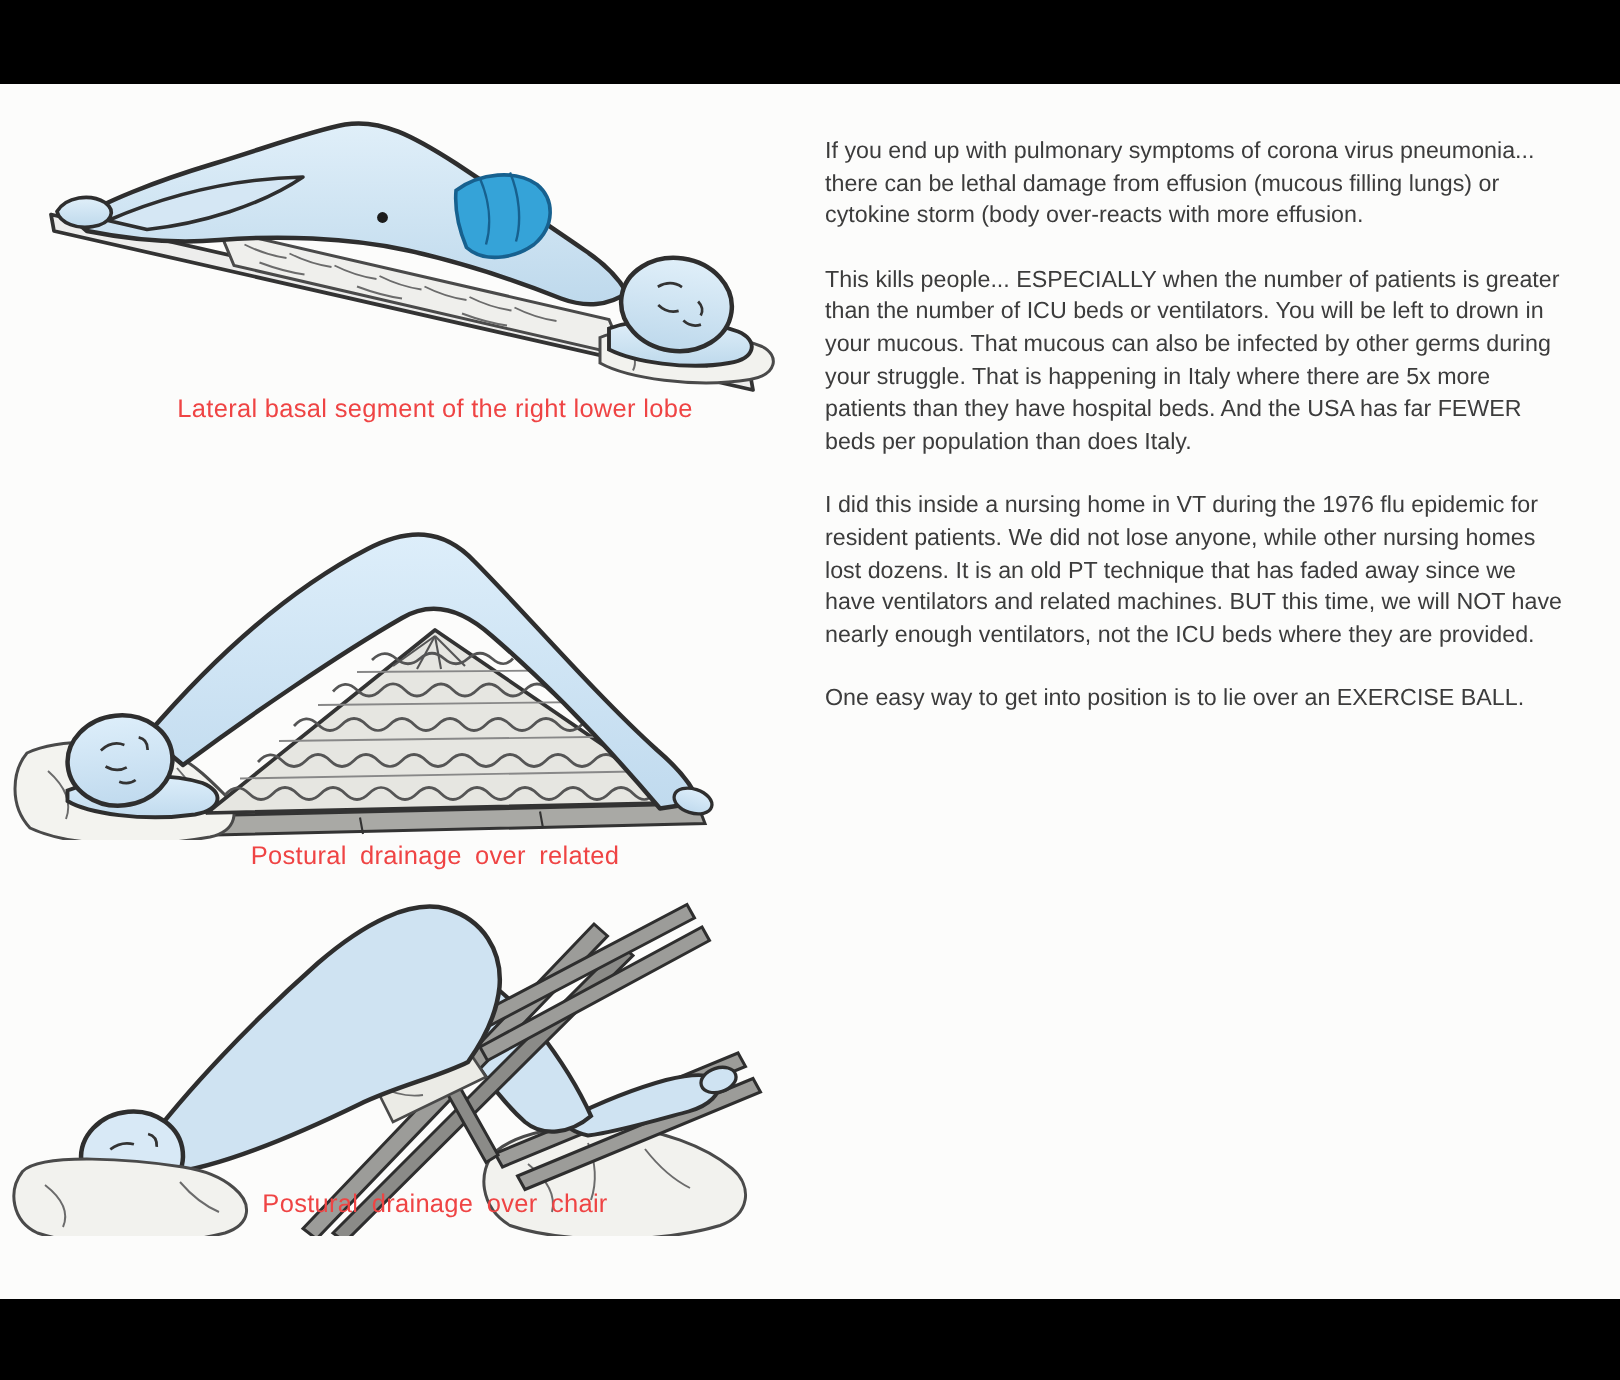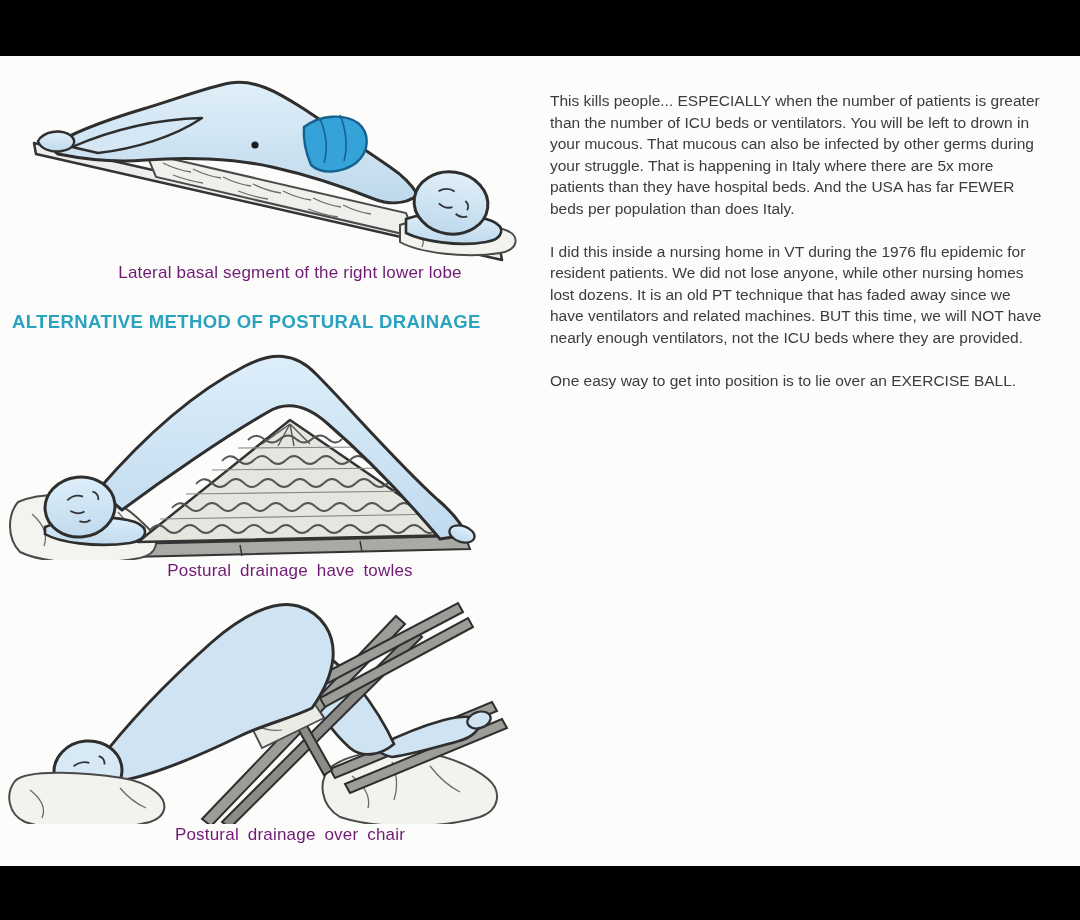--- a/index.html
+++ b/index.html
@@ -9,26 +9,26 @@
   }
   .letterbox{position:absolute;left:0;width:1080px;background:#000;}
   .letterbox.top{top:0;height:56px;}
   .letterbox.bottom{top:866px;height:54px;}
 
   .fig{position:absolute;}
   .fig svg{display:block;}
 
   .caption{
     position:absolute;left:20px;width:540px;text-align:center;
-    font-size:17px;color:#701a75;letter-spacing:0.2px;
+    font-size:17px;color:#ef4444;letter-spacing:0.2px;
   }
   .caption.wide{word-spacing:4px;}
   .cap1{top:263px;}
   .cap2{top:561px;}
-  .cap3{top:825px;}
+  .cap3{top:793px;}
 
   .alt-heading{
     position:absolute;left:12px;top:311px;width:520px;
     font-size:18.5px;font-weight:bold;color:#2aa3c0;letter-spacing:0.4px;
   }
 
   .article{
     position:absolute;left:550px;top:90px;width:494px;
     font-size:15.5px;line-height:21.6px;color:#3c3c3c;
   }
@@ -93,21 +93,20 @@
       <path d="M398,162 C420,154 458,154 484,164 C498,170 496,182 478,185 C450,190 414,184 398,176 Z" fill="url(#bodyGrad1)" stroke="#2e2e2e" stroke-width="2.6"></path>
 
       <g transform="translate(443,146) rotate(8)">
         <ellipse cx="0" cy="0" rx="37" ry="31" fill="url(#bodyGrad1)" stroke="#2e2e2e" stroke-width="3"></ellipse>
         <path d="M-14,-10 q8,-6 16,-2 M-12,2 q7,5 14,2 M6,10 q6,4 12,1 M14,-4 q5,4 3,9" stroke="#333" stroke-width="1.8" fill="none"></path>
       </g>
     </svg>
   </div>
   <div class="caption cap1">Lateral basal segment of the right lower lobe</div>
 
-  <div class="alt-heading">ALTERNATIVE METHOD OF POSTURAL DRAINAGE</div>
 
   <div class="fig" style="left:0px;top:342px;">
     <svg width="540" height="218" viewBox="0 0 540 218">
       <defs>
         <linearGradient id="bodyGrad2" x1="0" y1="0" x2="0" y2="1">
           <stop offset="0" stop-color="#ddeefa"></stop>
             <stop offset="1" stop-color="#c0daee"></stop>
         </linearGradient>
       </defs>
 
@@ -151,21 +150,21 @@
       <ellipse cx="462" cy="192" rx="13" ry="8" transform="rotate(18 462 192)" fill="url(#bodyGrad2)" stroke="#2e2e2e" stroke-width="2.2"></ellipse>
 
       <path d="M45,185 C70,175 110,172 135,180 C150,186 148,198 130,201 C95,206 58,200 45,192 Z" fill="url(#bodyGrad2)" stroke="#2e2e2e" stroke-width="2.6"></path>
 
       <g transform="translate(80,165) rotate(-6)">
         <ellipse cx="0" cy="0" rx="35" ry="30" fill="url(#bodyGrad2)" stroke="#2e2e2e" stroke-width="3"></ellipse>
         <path d="M-12,-8 q8,-6 16,-2 M-10,3 q7,5 14,2 M-2,14 q6,3 11,0 M14,-14 q6,2 5,9" stroke="#333" stroke-width="1.8" fill="none"></path>
       </g>
     </svg>
   </div>
-  <div class="caption cap2 wide">Postural drainage have towles</div>
+  <div class="caption cap2 wide">Postural drainage over related</div>
 
   <div class="fig" style="left:0px;top:586px;">
     <svg width="540" height="238" viewBox="0 0 540 238">
 
       <g>
         <path d="M330,182 C318,195 320,219 340,231 C375,243 440,243 480,231 C500,224 502,205 488,193 C470,178 440,167 410,165 C378,163 345,169 330,182 Z" fill="#f2f2ee" stroke="#4a4a4a" stroke-width="2"></path>
         <path d="M352,190 q20,16 16,32 M430,180 q14,18 30,26 M392,176 q8,20 2,38" stroke="#6b6b6b" stroke-width="1.3" fill="none"></path>
       </g>
 
       <g fill="#9c9c99" stroke="#2e2e2e" stroke-width="2">
@@ -207,18 +206,19 @@
 
       <g>
         <path d="M15,195 C5,208 8,228 25,236 C55,246 110,246 150,236 C168,230 168,216 156,206 C148,199 135,194 122,192 C90,187 28,182 15,195 Z" fill="#f2f2ee" stroke="#4a4a4a" stroke-width="2"></path>
         <path d="M30,204 q18,14 12,28 M120,202 q12,14 26,20" stroke="#6b6b6b" stroke-width="1.3" fill="none"></path>
       </g>
     </svg>
   </div>
   <div class="caption cap3 wide">Postural drainage over chair</div>
 
   <div class="article">
+    <p>If you end up with pulmonary symptoms of corona virus pneumonia... there can be lethal damage from effusion (mucous filling lungs) or cytokine storm (body over-reacts with more effusion.</p>
     <p>This kills people... ESPECIALLY when the number of patients is greater than the number of ICU beds or ventilators. You will be left to drown in your mucous. That mucous can also be infected by other germs during your struggle. That is happening in Italy where there are 5x more patients than they have hospital beds. And the USA has far FEWER beds per population than does Italy.</p>
     <p>I did this inside a nursing home in VT during the 1976 flu epidemic for resident patients. We did not lose anyone, while other nursing homes lost dozens. It is an old PT technique that has faded away since we have ventilators and related machines. BUT this time, we will NOT have nearly enough ventilators, not the ICU beds where they are provided.</p>
     <p>One easy way to get into position is to lie over an EXERCISE BALL.</p>
   </div>
 
 </div>
 
 </body></html>

